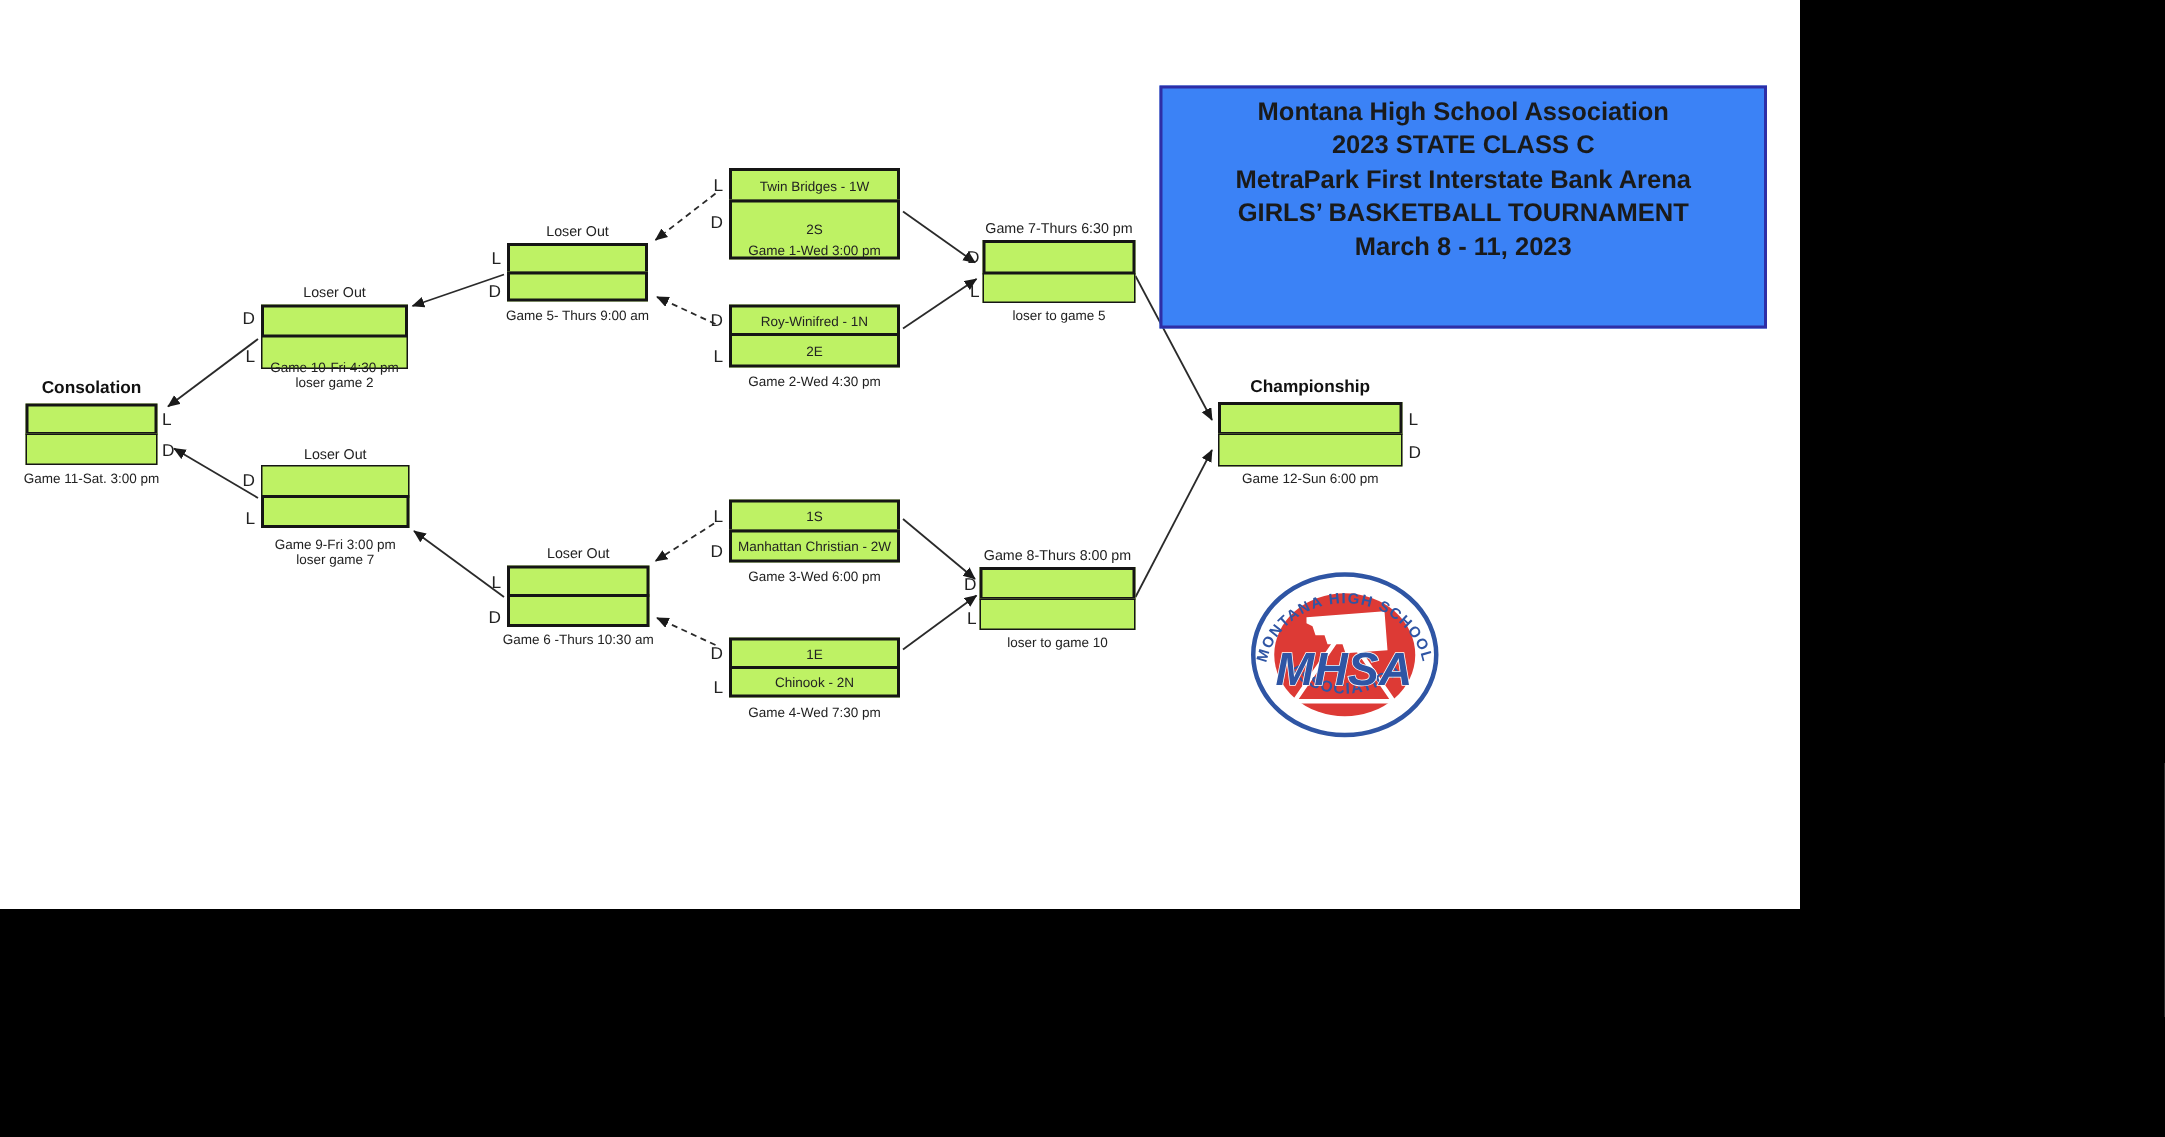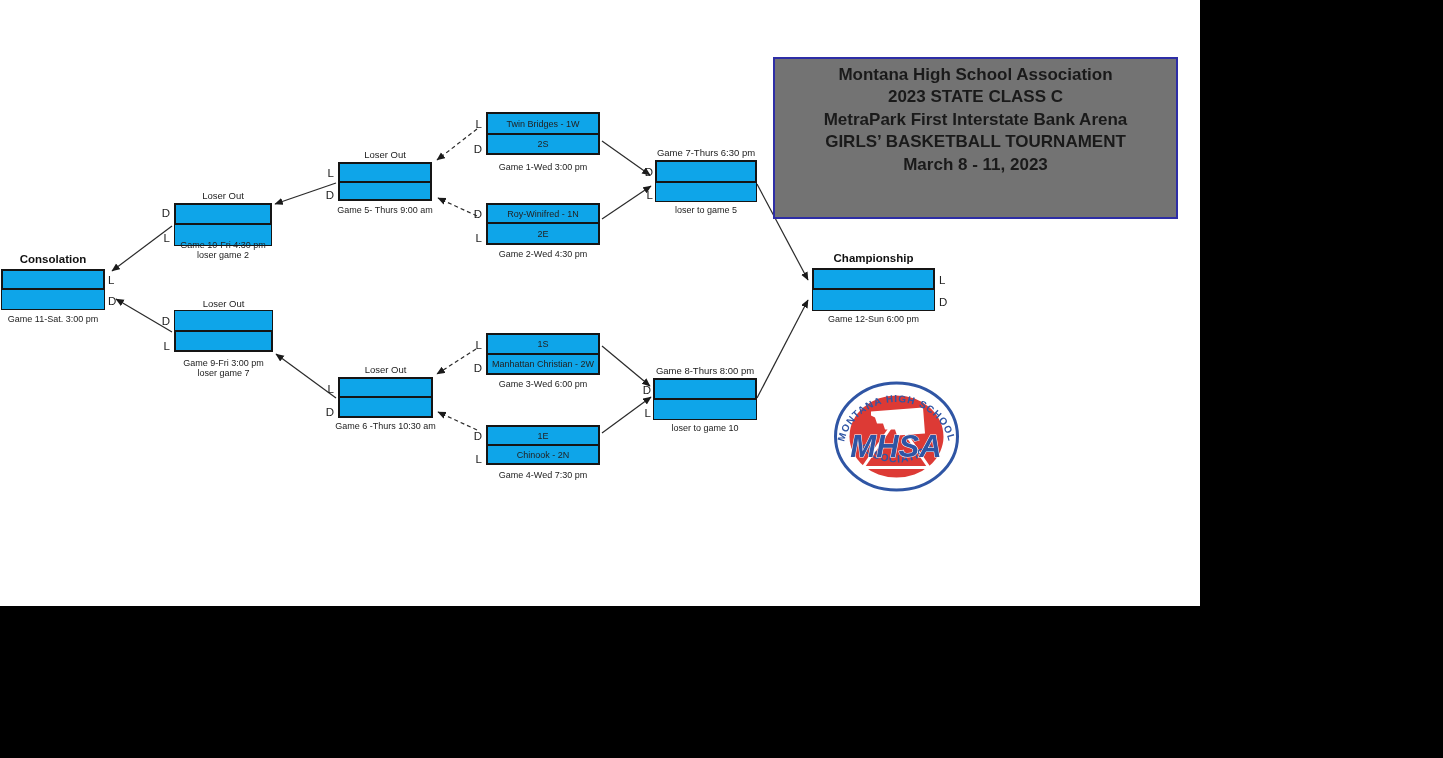--- a/index.html
+++ b/index.html
@@ -2,33 +2,33 @@
 <html><head>
 <meta charset="utf-8">
 <style>
   html,body{margin:0;padding:0;background:#000;}
   .frame{position:relative;width:1443px;height:758px;background:#000;overflow:hidden;
          font-family:"Liberation Sans",sans-serif;}
   .canvas{position:absolute;left:0;top:0;width:1200px;height:606px;background:#ffffff;}
   svg.lines{position:absolute;left:0;top:0;pointer-events:none;}
 
   .gbox{position:absolute;}
-  .row{box-sizing:border-box;border:2px solid #151515;background:#0ea5e9;display:flex;
+  .row{box-sizing:border-box;border:2px solid #151515;background:#bef264;display:flex;
        align-items:center;justify-content:center;font-size:9px;color:#222;white-space:nowrap;}
   .row+.row{margin-top:-2px;}
   .row.thin{border-width:1px;margin-top:-1px;}
   .above{position:absolute;left:-30px;right:-30px;text-align:center;font-size:9.5px;color:#222;}
   .above.bold{font-weight:bold;font-size:11.5px;color:#111;}
   .below{position:absolute;left:-30px;right:-30px;text-align:center;font-size:9px;color:#222;line-height:10px;}
   .ld{position:absolute;font-size:11.5px;color:#222;width:14px;}
   .ld.left{text-align:right;}
   .ld.right{text-align:left;}
 
   .titlebox{position:absolute;left:773px;top:57px;width:405px;height:162px;box-sizing:border-box;
-            border:2px solid #2e2ea6;background:#737373;text-align:center;padding-top:5px;}
+            border:2px solid #2e2ea6;background:#3b82f6;text-align:center;padding-top:5px;}
   .titlebox div{font-weight:bold;font-size:17px;line-height:22.4px;color:#1a1a1a;}
 
   .logo{position:absolute;left:833px;top:381px;width:127px;height:111px;}
 </style>
 </head>
 <body>
 
 <div class="frame">
   <div class="canvas">
 
@@ -53,21 +53,21 @@
           <line x1="477" y1="129" x2="437" y2="160" marker-end="url(#arr)"></line>
           <line x1="477" y1="216" x2="438" y2="198" marker-end="url(#arr)"></line>
           <line x1="476" y1="349" x2="437" y2="374" marker-end="url(#arr)"></line>
           <line x1="477" y1="430" x2="438" y2="412" marker-end="url(#arr)"></line>
         </g>
       </g>
     </svg>
 
     <div class="gbox" style="left:486px;top:112px;width:114px">
       <div class="row" style="height:23px">Twin Bridges - 1W</div>
-      <div class="row" style="height:22px">2S</div>
+      <div class="row" style="height:40px">2S</div>
       <div class="below" style="top:50px">Game 1-Wed 3:00 pm</div>
       <div class="ld left" style="left:-18px;top:6px">L</div>
       <div class="ld left" style="left:-18px;top:31px">D</div>
     </div>
 
     <div class="gbox" style="left:486px;top:203px;width:114px">
       <div class="row" style="height:21px">Roy-Winifred - 1N</div>
       <div class="row" style="height:23px">2E</div>
       <div class="below" style="top:46px">Game 2-Wed 4:30 pm</div>
       <div class="ld left" style="left:-18px;top:5px">D</div>
@@ -143,21 +143,21 @@
       <div class="row" style="height:22px"></div>
       <div class="row thin" style="height:22px"></div>
       <div class="below" style="top:37px">
         <div>Game 10-Fri 4:30 pm</div>
         <div>loser game 2</div>
       </div>
       <div class="ld left" style="left:-18px;top:4px">D</div>
       <div class="ld left" style="left:-18px;top:29px">L</div>
     </div>
 
-    <div class="gbox" style="left:1px;top:269px;width:104px">
+    <div class="gbox" style="left:17px;top:269px;width:88px">
       <div class="above bold" style="top:-16px">Consolation</div>
       <div class="row" style="height:21px"></div>
       <div class="row thin" style="height:21px"></div>
       <div class="below" style="top:45px">Game 11-Sat. 3:00 pm</div>
       <div class="ld right" style="right:-17px;top:5px">L</div>
       <div class="ld right" style="right:-17px;top:26px">D</div>
     </div>
 
     <div class="gbox" style="left:812px;top:268px;width:123px">
       <div class="above bold" style="top:-16px">Championship</div>

